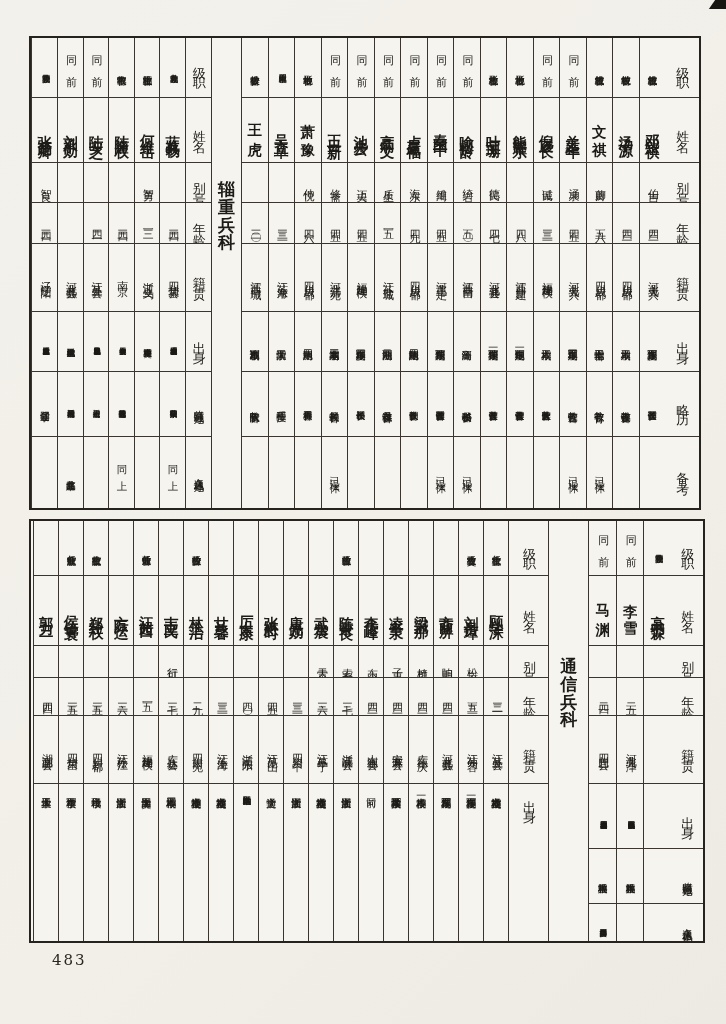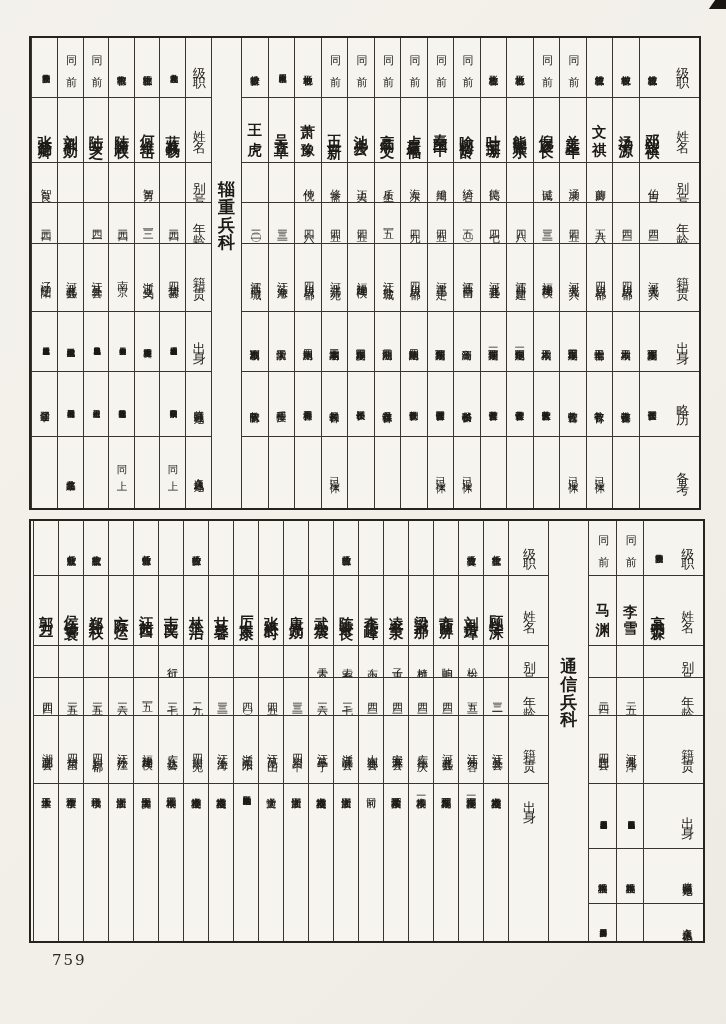--- a/index.html
+++ b/index.html
@@ -1178,14 +1178,14 @@
           <div class="cell or">
             <span class="v" style="font-size: 11px; letter-spacing: 0.2em;">湖南酃县</span>
           </div>
           <div class="cell edt">
             <span class="v" style="font-size: 10px;">日本工业大学</span>
           </div>
         </div>
       </div>
   </div>
 
-  <div class="page-num">759</div>
+  <div class="page-num">483</div>
 </div>
 
 </body></html>

